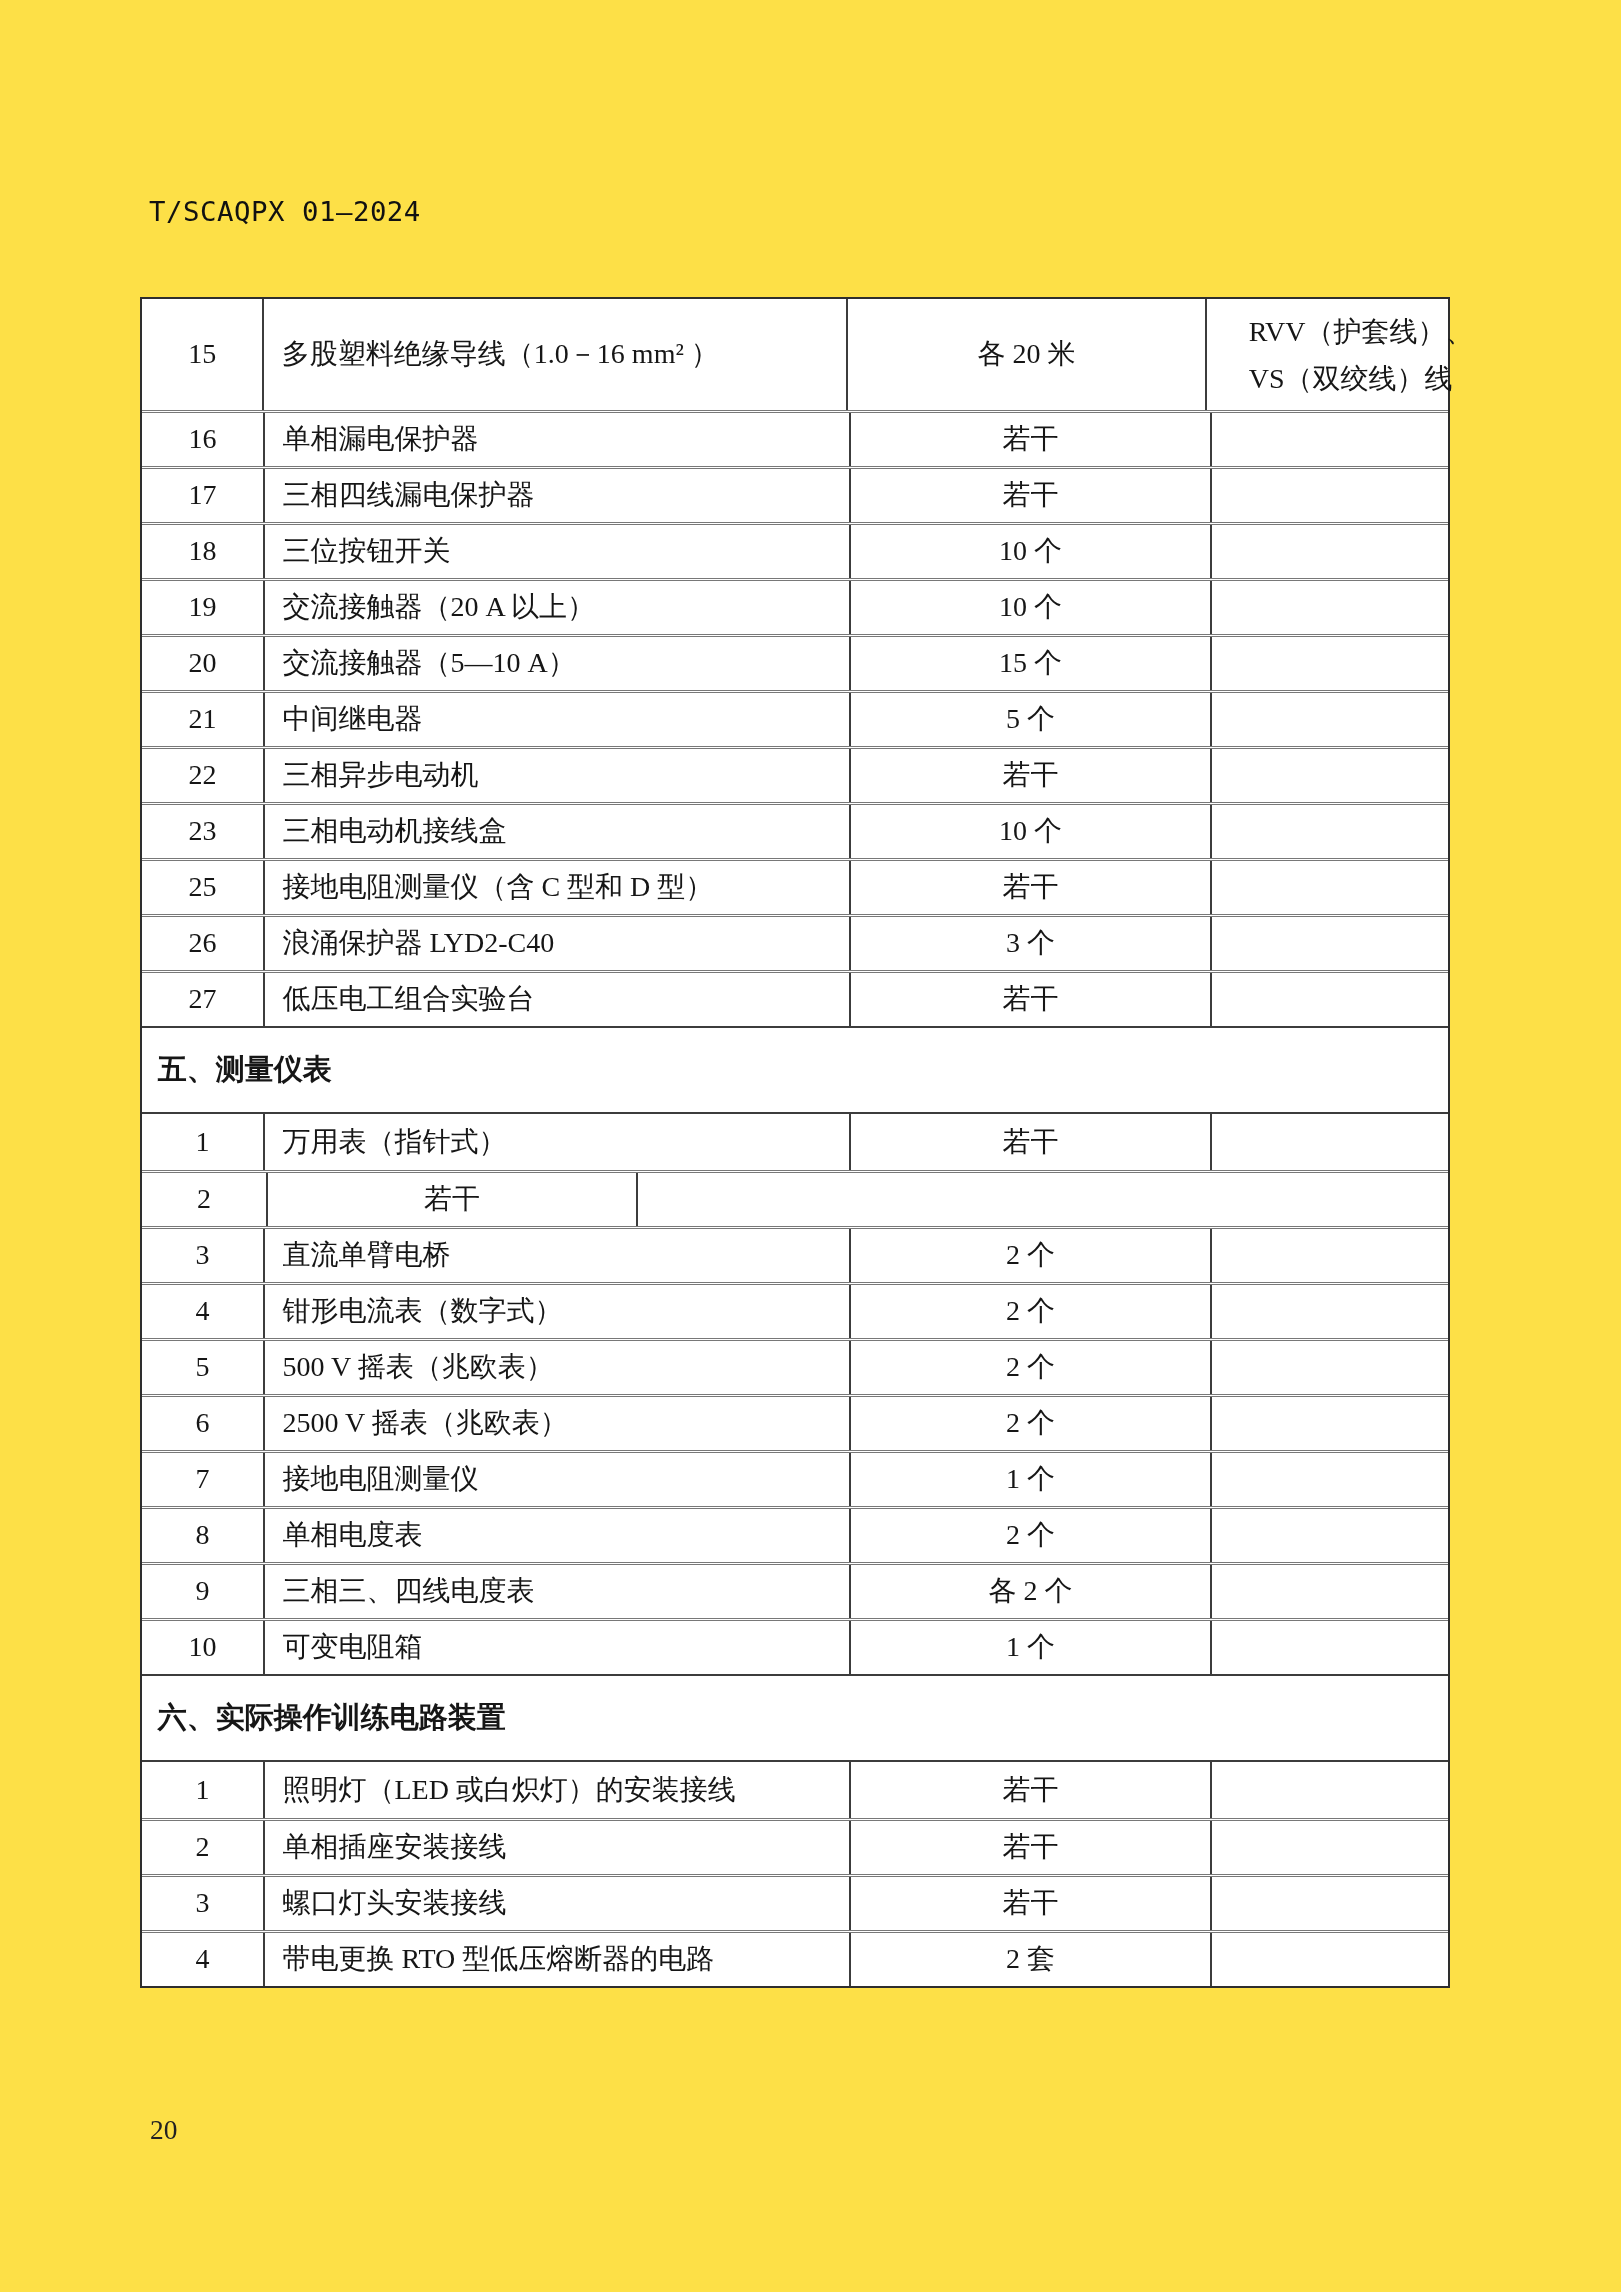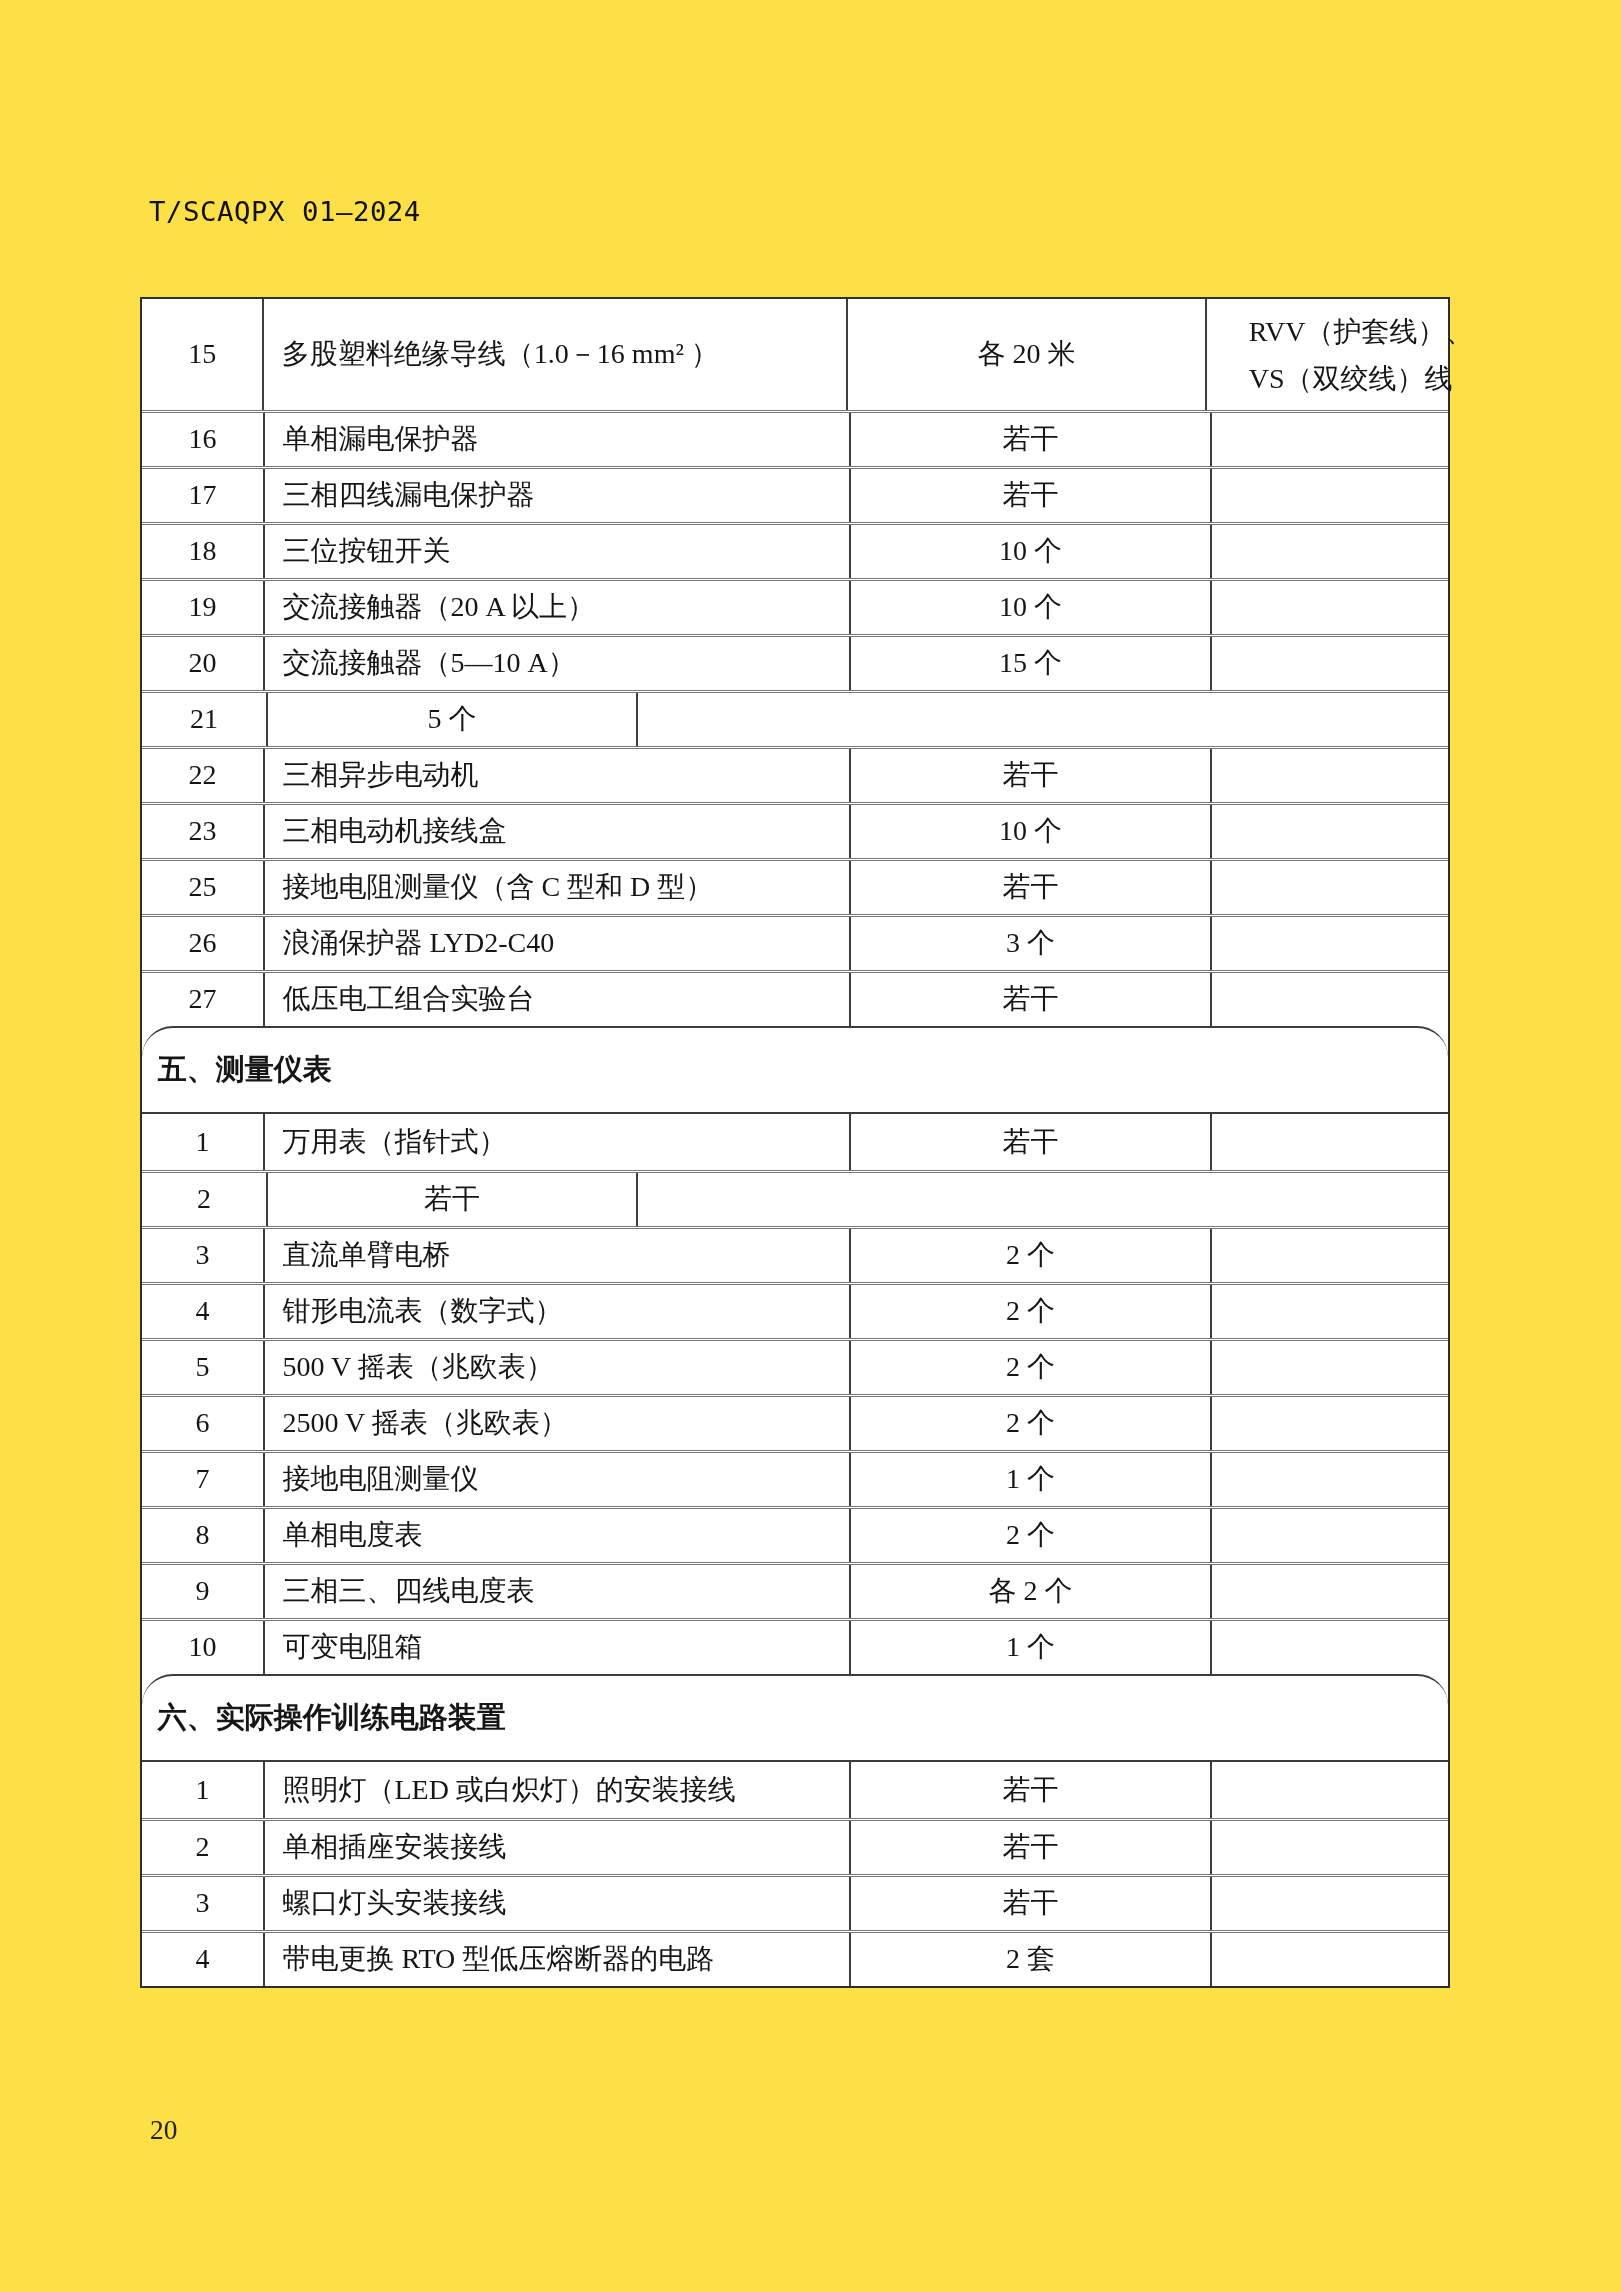--- a/index.html
+++ b/index.html
@@ -25,21 +25,21 @@
   }
   .tbl {
     position: absolute;
     left: 140px;
     top: 297px;
     width: 1310px;
     border: 2px solid #2e2e2e;
     background: #ffffff;
   }
   .section { width: 100%; }
-  .section + .section { border-top: 2px solid #3c3c3c; border-radius: 31px; }
+  .section + .section { border-top: 2px solid #3c3c3c; }
   .section-row {
     display: flex;
     align-items: center;
     height: 86px;
     padding-left: 15.7px;
     border-bottom: 2px solid #3c3c3c;
     font-weight: bold;
     font-size: 29px;
   }
   .data-row {
@@ -130,20 +130,21 @@
           <div class="cell cell-note"></div>
         </div>
         <div class="data-row">
           <div class="cell cell-no">20</div>
           <div class="cell cell-name">交流接触器（5—10 A）</div>
           <div class="cell cell-qty">15 个</div>
           <div class="cell cell-note"></div>
         </div>
         <div class="data-row">
           <div class="cell cell-no">21</div>
+          <div class="cell cell-name">中间继电器</div>
           <div class="cell cell-qty">5 个</div>
           <div class="cell cell-note"></div>
         </div>
         <div class="data-row">
           <div class="cell cell-no">22</div>
           <div class="cell cell-name">三相异步电动机</div>
           <div class="cell cell-qty">若干</div>
           <div class="cell cell-note"></div>
         </div>
         <div class="data-row">

